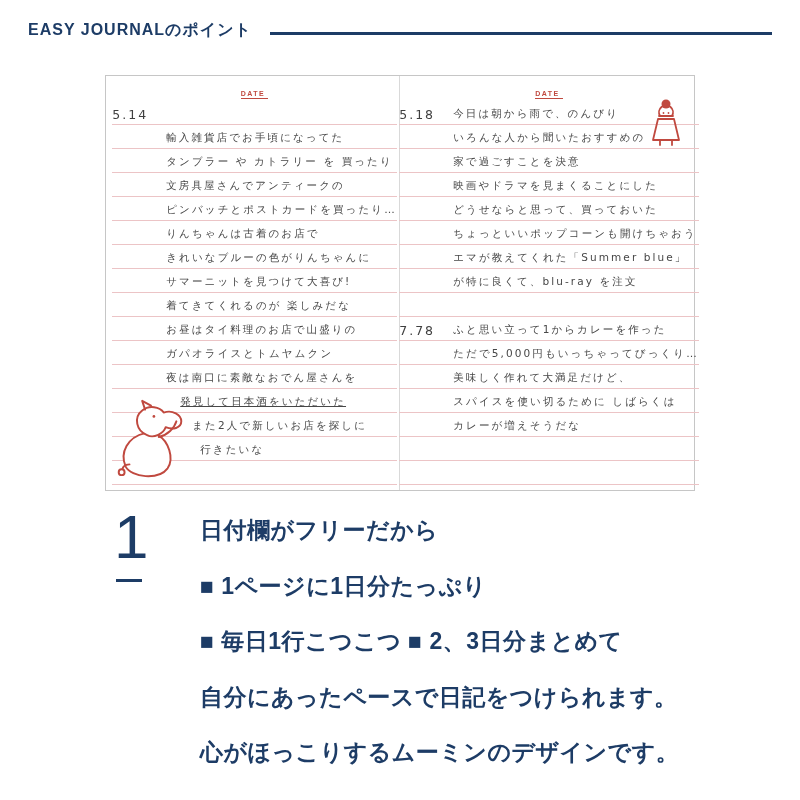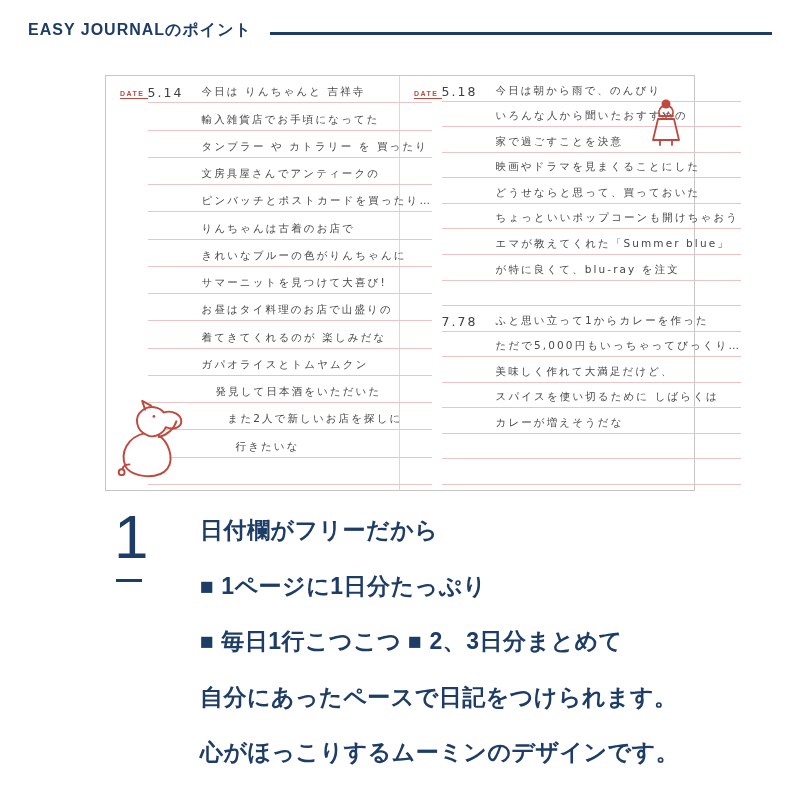--- a/index.html
+++ b/index.html
@@ -8,21 +8,21 @@
   :root { --navy:#1d3c66; --red:#c0493f; --rule:#ecc4c6; --ink:#474747; }
 
   
   .header { position:absolute; left:28px; right:28px; top:20px; display:flex; align-items:center; }
   .title { color:var(--navy); font-size:16px; font-weight:bold; letter-spacing:1px; white-space:nowrap; }
   .header-line { flex:1; height:3px; background:var(--navy); margin-left:18px; margin-top:6px; }
 
   
   .spread { position:absolute; left:105px; top:75px; width:590px; height:416px;
             border:1px solid #c6c6c6; background:#fff; display:flex; }
-  .page { width:50%; height:100%; display:flex; flex-direction:row; padding:0 10px 5px 14px; position:relative; }
+  .page { width:50%; height:100%; display:flex; flex-direction:column; padding:0 10px 5px 14px; position:relative;align-items:center; }
   .page.left { border-right:1px solid #d9d9d9; }
   .page-head { height:25px; display:flex; align-items:flex-end; padding-bottom:2px; }
   .date-label { color:var(--red); font-size:7px; font-weight:bold; letter-spacing:1.5px;
                 border-bottom:1px solid var(--red); padding:0 3px 1px 0; }
   .rows { flex:1; display:flex; flex-direction:column; }
   .rule-row { flex:1; display:flex; align-items:flex-end; border-bottom:1px solid var(--rule); overflow:hidden; }
   .row-date { flex:0 0 54px; width:54px; color:#3f3f3f; font-size:12.5px; letter-spacing:2px;
               padding-bottom:2px; font-family:"DejaVu Sans", sans-serif; }
   .row-text { flex:1; color:var(--ink); font-size:10.5px; letter-spacing:2.1px; white-space:nowrap;
               padding-bottom:3px; font-family:"DejaVu Sans", sans-serif; }
@@ -52,21 +52,20 @@
 
   <div class="spread">
 
     <div class="page left">
       <div class="page-head">
         <span class="date-label">DATE</span>
       </div>
       <div class="rows">
           <div class="rule-row">
             <span class="row-date">5.14</span>
-            <span class="row-text">今日は りんちゃんと 吉祥寺</span>
           </div>
           <div class="rule-row">
             <span class="row-date"></span>
             <span class="row-text">輸入雑貨店でお手頃になってた</span>
           </div>
           <div class="rule-row">
             <span class="row-date"></span>
             <span class="row-text">タンブラー や カトラリー を 買ったり</span>
           </div>
           <div class="rule-row">
@@ -84,33 +83,37 @@
           <div class="rule-row">
             <span class="row-date"></span>
             <span class="row-text">きれいなブルーの色がりんちゃんに</span>
           </div>
           <div class="rule-row">
             <span class="row-date"></span>
             <span class="row-text">サマーニットを見つけて大喜び!</span>
           </div>
           <div class="rule-row">
             <span class="row-date"></span>
+            <span class="row-text">着てきてくれるのが 楽しみだな</span>
+          </div>
+          <div class="rule-row">
+            <span class="row-date"></span>
             <span class="row-text">お昼はタイ料理のお店で山盛りの</span>
           </div>
           <div class="rule-row">
             <span class="row-date"></span>
-            <span class="row-text">着てきてくれるのが 楽しみだな</span>
-          </div>
-          <div class="rule-row">
-            <span class="row-date"></span>
             <span class="row-text">ガパオライスとトムヤムクン</span>
           </div>
           <div class="rule-row">
             <span class="row-date"></span>
-            <span class="row-text" style="padding-left: 14px;">発見して日本酒をいただいた</span>
+            <span class="row-text">夜は南口に素敵なおでん屋さんを</span>
+          </div>
+          <div class="rule-row">
+            <span class="row-date"></span>
+            <span class="row-text" style="padding-left: 14px; text-decoration: underline;">発見して日本酒をいただいた</span>
           </div>
           <div class="rule-row">
             <span class="row-date"></span>
             <span class="row-text" style="padding-left: 26px;">また2人で新しいお店を探しに</span>
           </div>
           <div class="rule-row">
             <span class="row-date"></span>
             <span class="row-text" style="padding-left: 34px;">行きたいな</span>
           </div>
           <div class="rule-row">

